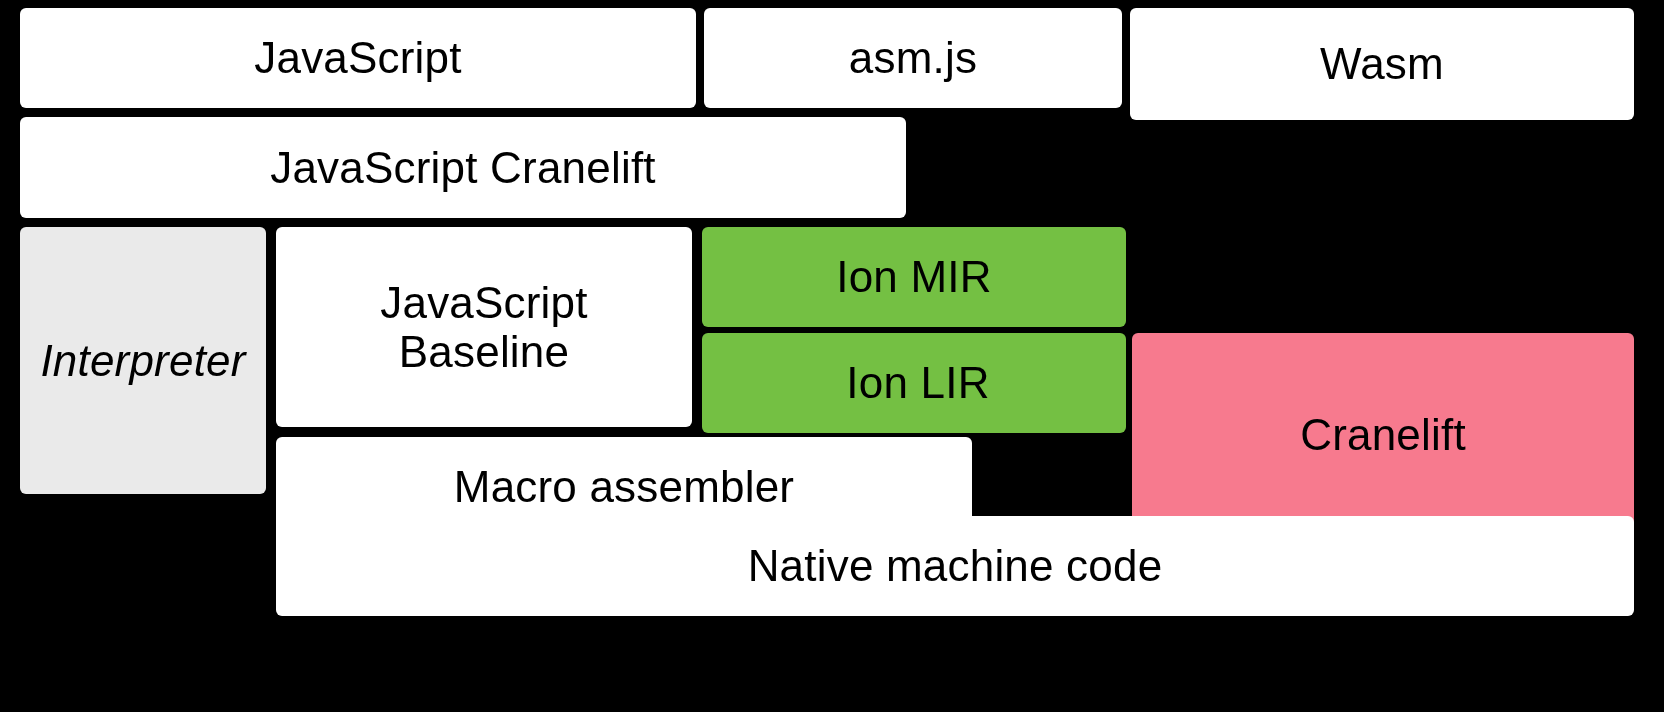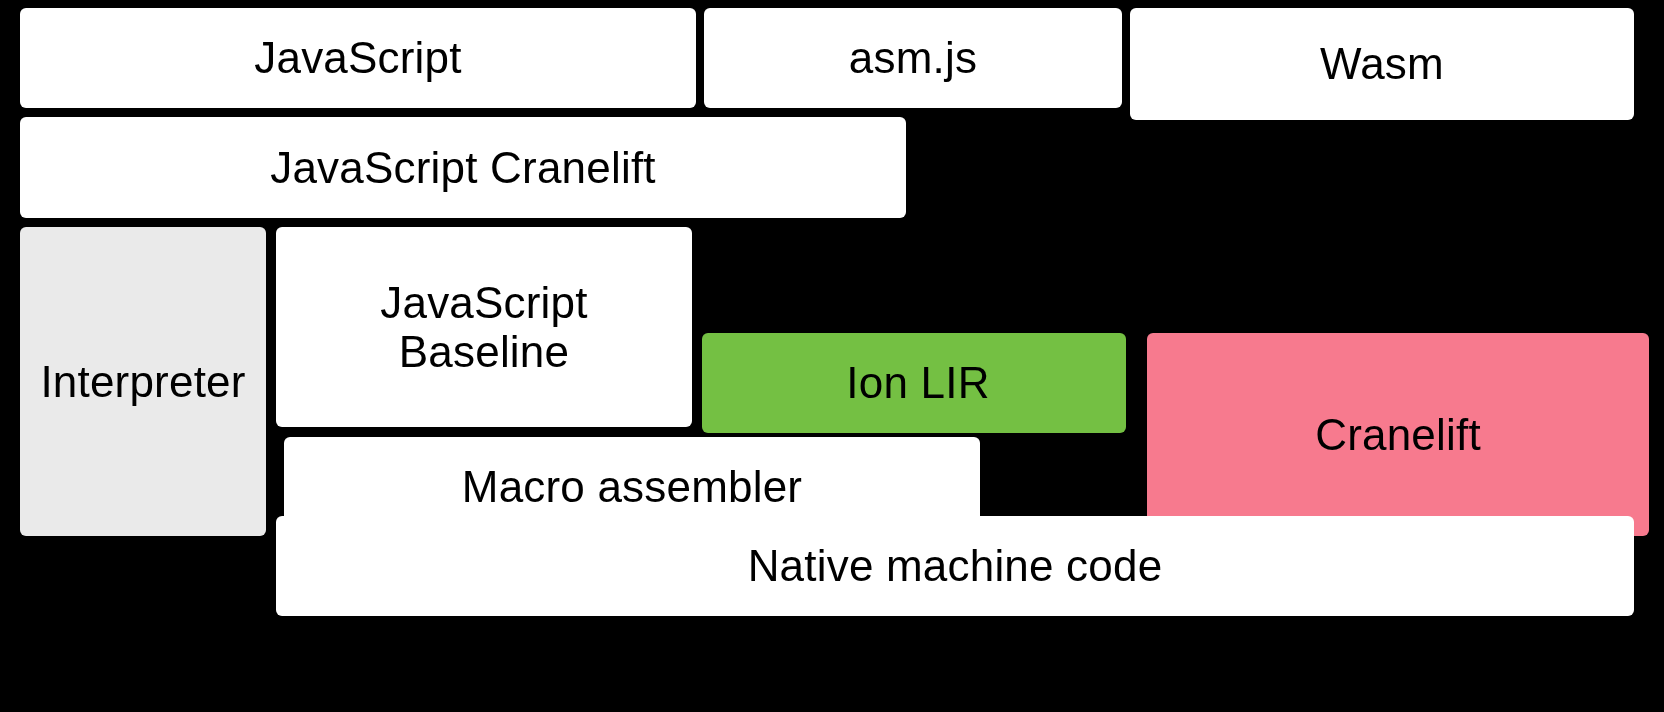--- a/index.html
+++ b/index.html
@@ -33,30 +33,31 @@
     font-size: 44px;
     line-height: 1.12;
     font-weight: 400;
     letter-spacing: 0.2px;
     white-space: pre-line;
     user-select: none;
   }
   .fill-white   { background: #ffffff; }
   .fill-grey    { background: #eaeaea; }
   .fill-green   { background: #74c043; }
-  .fill-pink    { background: #f77a8e; margin-left: 15px; }
+  .fill-pink    { background: #f77a8e; }
 </style>
 </head>
 <body>
 
 <div id="diagram">
     <div class="node fill-white" style="left: 20px; top: 8px; width: 676px; height: 100px;">JavaScript</div>
     <div class="node fill-white" style="left: 704px; top: 8px; width: 418px; height: 100px; text-align: center;">asm.js</div>
     <div class="node fill-white" style="left: 1130px; top: 8px; width: 504px; height: 112px;">Wasm</div>
     <div class="node fill-white" style="left: 20px; top: 117px; width: 886px; height: 101px;">JavaScript Cranelift</div>
-    <div class="node fill-grey" style="left: 20px; top: 227px; width: 246px; height: 309px;">Interpreter</div>
+    <div class="node fill-grey" style="left: 20px; top: 227px; width: 246px; height: 267px; font-style: italic;">Interpreter</div>
     <div class="node fill-white" style="left: 276px; top: 227px; width: 416px; height: 200px;">JavaScript
 Baseline</div>
+    <div class="node fill-green" style="left: 702px; top: 227px; width: 424px; height: 100px;">Ion MIR</div>
     <div class="node fill-green" style="left: 702px; top: 333px; width: 424px; height: 100px; padding-left: 8px;">Ion LIR</div>
-    <div class="node fill-white" style="left: 284px; top: 437px; width: 696px; height: 99px;">Macro assembler</div>
+    <div class="node fill-white" style="left: 276px; top: 437px; width: 696px; height: 99px;">Macro assembler</div>
     <div class="node fill-pink" style="left: 1132px; top: 333px; width: 502px; height: 203px;">Cranelift</div>
     <div class="node fill-white" style="left: 276px; top: 516px; width: 1358px; height: 100px;">Native machine code</div>
   </div>
 
 </body></html>

